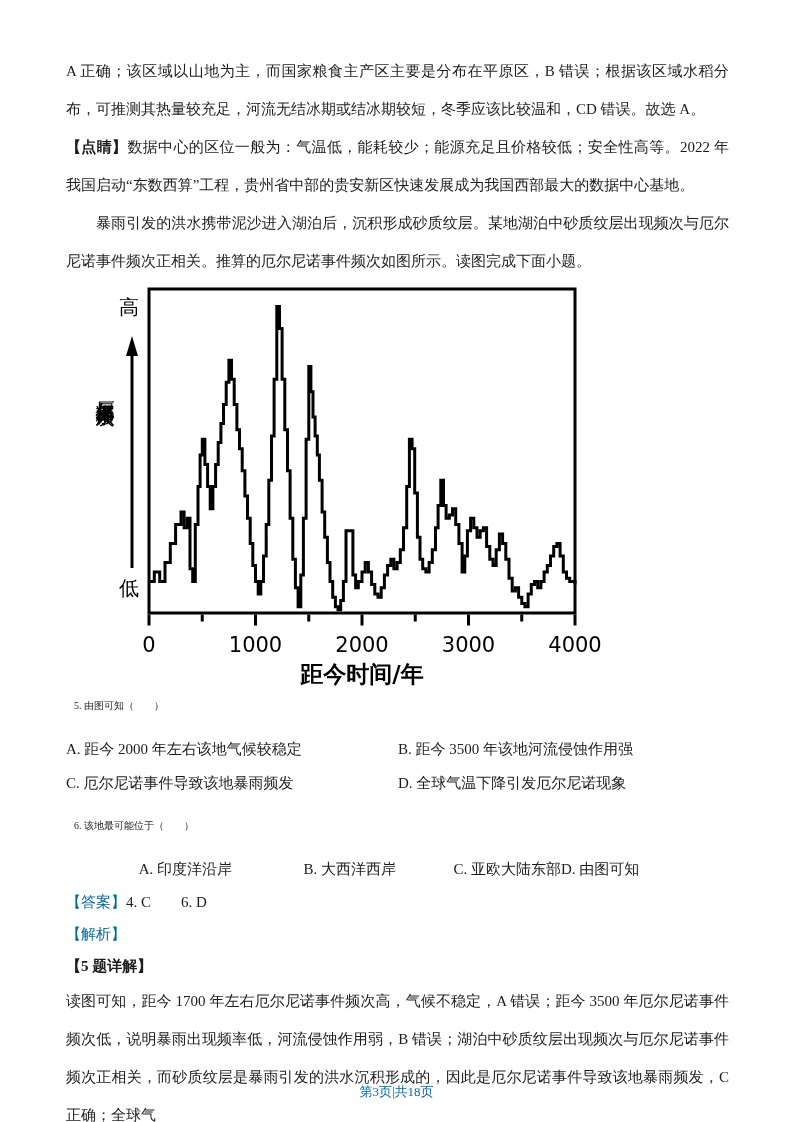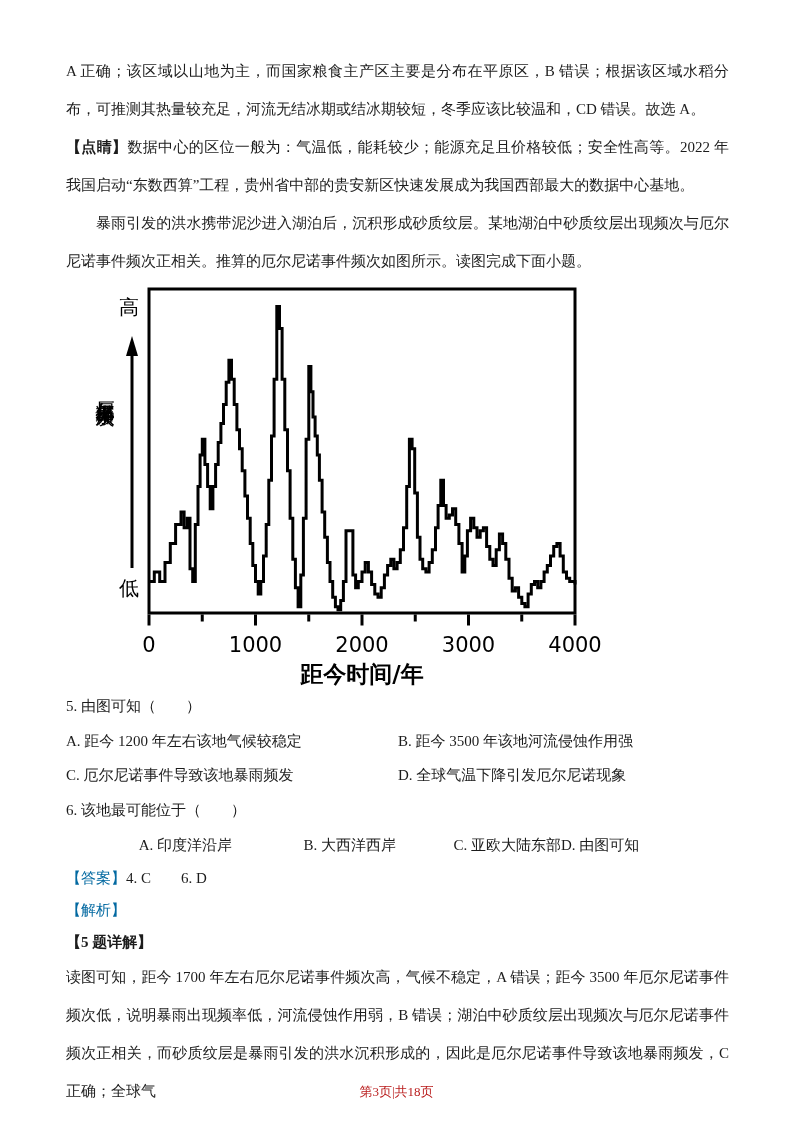--- a/index.html
+++ b/index.html
@@ -15,21 +15,21 @@
   .content{padding:52px 64px 0 66px;}
   .body-para{
     margin:0;
     font-size:15px;
     line-height:38px;
     text-align:justify;
   }
   .indent{text-indent:2em;}
   .marker-bold{font-weight:bold;}
   .marker-blue{color:#0369a1;}
-  .qline{margin:0;font-size:15px;line-height:36px;}
+  .qline{margin:8px;font-size:10px;line-height:36px;}
   .opt-line{font-size:15px;line-height:34px;}
   .q5-options{display:grid;grid-template-columns:332px 1fr;margin:0;}
   .q6-options{display:flex;margin:0;text-align:right;}
   .q6-options .opt-a{width:166px;}
   .q6-options .opt-b{width:164px;}
   .q6-options .opt-c{width:165px;}
   .ans-line{margin:0;font-size:15px;line-height:32px;}
   
   .figure{
     position:relative;
@@ -47,21 +47,21 @@
     position:absolute;left:3px;top:100px;
     writing-mode:vertical-rl;text-orientation:upright;
     font-size:19px;letter-spacing:1px;color:#000;
   }
   .fig-arrow{position:absolute;left:33px;top:50px;}
   .fig-svg{position:absolute;left:56px;top:0;overflow:visible;}
   .fig-svg text{font-family:"DejaVu Sans","Liberation Sans",sans-serif;fill:#000;}
   .footer{
     position:absolute;left:0;right:0;top:1083px;
     text-align:center;
-    font-size:13px;color:#b91c1c;
+    font-size:13px;color:#0369a1;
     font-family:"Liberation Serif","DejaVu Serif",serif;
   }
 </style>
 </head>
 <body>
 
 <div class="page">
   <div class="content">
 
     <p class="body-para">
@@ -105,21 +105,21 @@
             <text x="216" y="366" font-size="21" text-anchor="middle">2000</text>
             <text x="322.5" y="366" font-size="21" text-anchor="middle">3000</text>
             <text x="429" y="366" font-size="21" text-anchor="middle">4000</text>
           </g>
         <text x="216" y="396" font-size="23" font-weight="bold" text-anchor="middle">距今时间/年</text>
       </svg>
     </div>
 
     <p class="qline">5. 由图可知（　　）</p>
     <div class="q5-options">
-      <span class="opt-line">A. 距今 1200 年左右该地气候较稳定</span>
+      <span class="opt-line">A. 距今 2000 年左右该地气候较稳定</span>
       <span class="opt-line">B. 距今 3500 年该地河流侵蚀作用强</span>
       <span class="opt-line">C. 厄尔尼诺事件导致该地暴雨频发</span>
       <span class="opt-line">D. 全球气温下降引发厄尔尼诺现象</span>
     </div>
 
     <p class="qline">6. 该地最可能位于（　　）</p>
     <div class="q6-options">
       <span class="opt-line opt-a">A. 印度洋沿岸</span>
       <span class="opt-line opt-b">B. 大西洋西岸</span>
       <span class="opt-line opt-c">C. 亚欧大陆东部</span>

